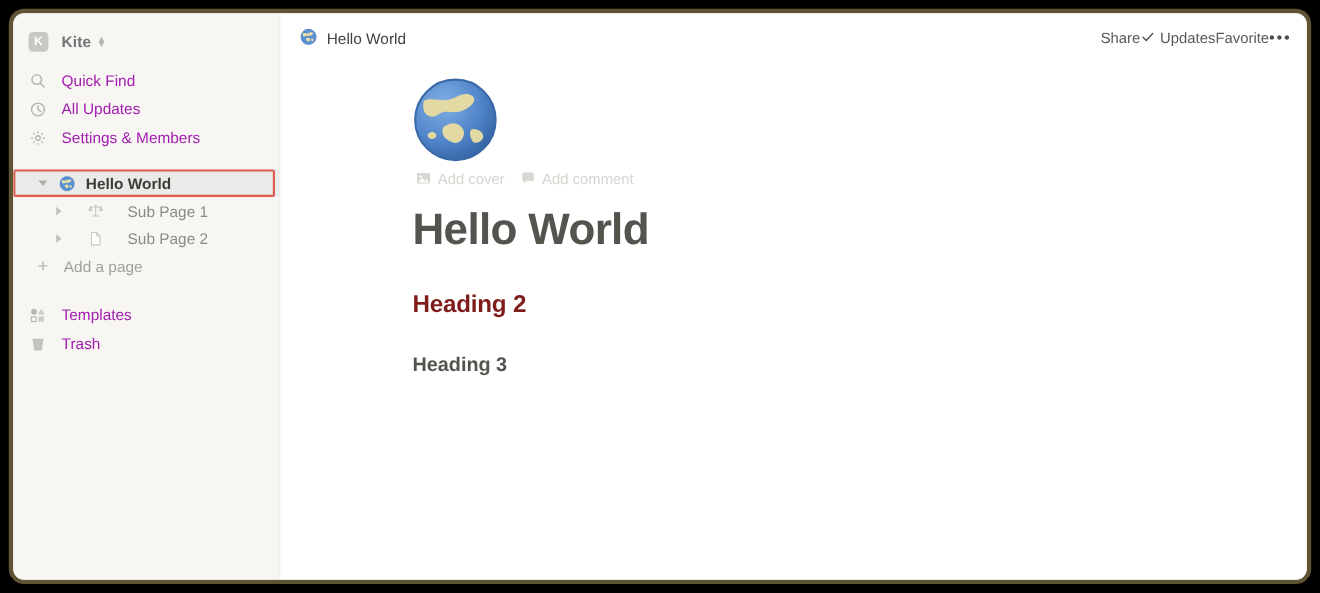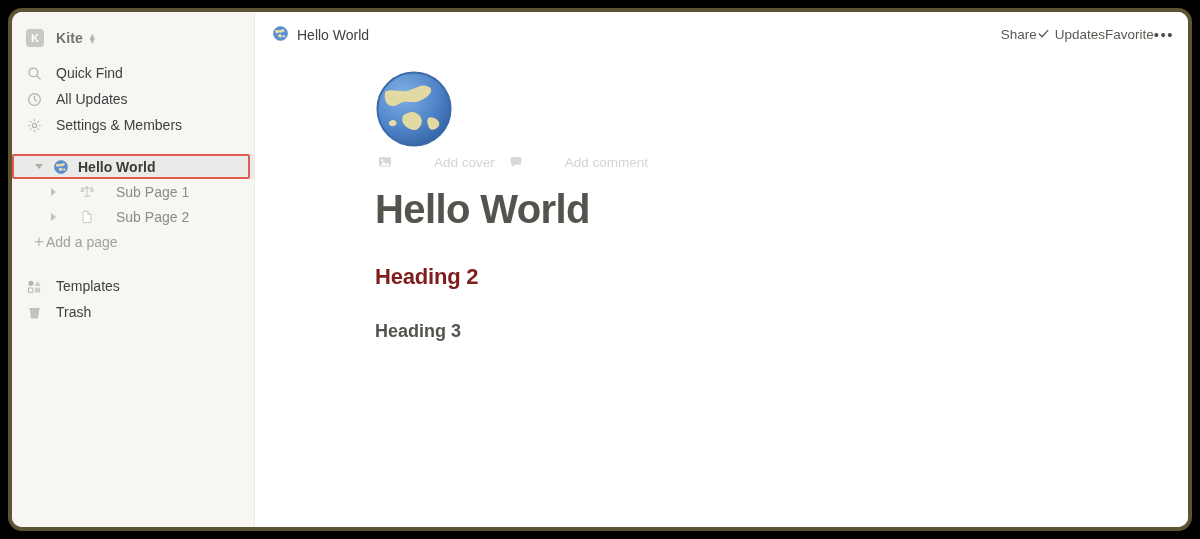--- a/index.html
+++ b/index.html
@@ -101,21 +101,21 @@
   }
   .nav-row .nav-ico {
     width: 17px;
     height: 17px;
     flex: 0 0 17px;
     display: flex;
     align-items: center;
     justify-content: center;
     color: #b3b1ab;
   }
-  .nav-row .nav-lbl { margin-left: 13px; color: #404040; }
+  .nav-row .nav-lbl { margin-left: 13px; color: #a21caf; }
 
   
   #page-tree { margin-top: 16px; position: relative; }
   .tree-row {
     display: flex;
     align-items: center;
     height: 25px;
     padding-left: 20px;
     font-size: 14px;
     cursor: pointer;
@@ -163,21 +163,21 @@
 
   .addpage-row {
     display: flex; align-items: center;
     height: 26px; padding-left: 20px;
     font-size: 14px; color: #a3a19b; cursor: pointer;
   }
   .addpage-row .plus {
     width: 14px; flex: 0 0 14px; text-align: center;
     font-size: 17px; color: #b8b6b0; line-height: 14px;
   }
-  .addpage-row .lbl { margin-left: 0; }
+  .addpage-row .lbl { margin-left: 12px; }
 
   #bottom-nav { margin-top: 18px; }
 
   
   #main {
     flex: 1 1 auto;
     height: 100%;
     background: #ffffff;
     position: relative;
     overflow: hidden;
@@ -227,21 +227,20 @@
     margin-top: 4px;
     margin-left: 3px;
     height: 20px;
   }
   .doc-action {
     display: flex;
     align-items: center;
     font-size: 13.5px;
     color: #d6d4cf;
     cursor: pointer;
-    gap: 36px;
   }
   .doc-action .da-ico {
     margin-right: 6px;
     display: flex; align-items: center;
   }
   #doc-title {
     font-size: 40px;
     font-weight: bold;
     color: #55534d;
     letter-spacing: -0.6px;

